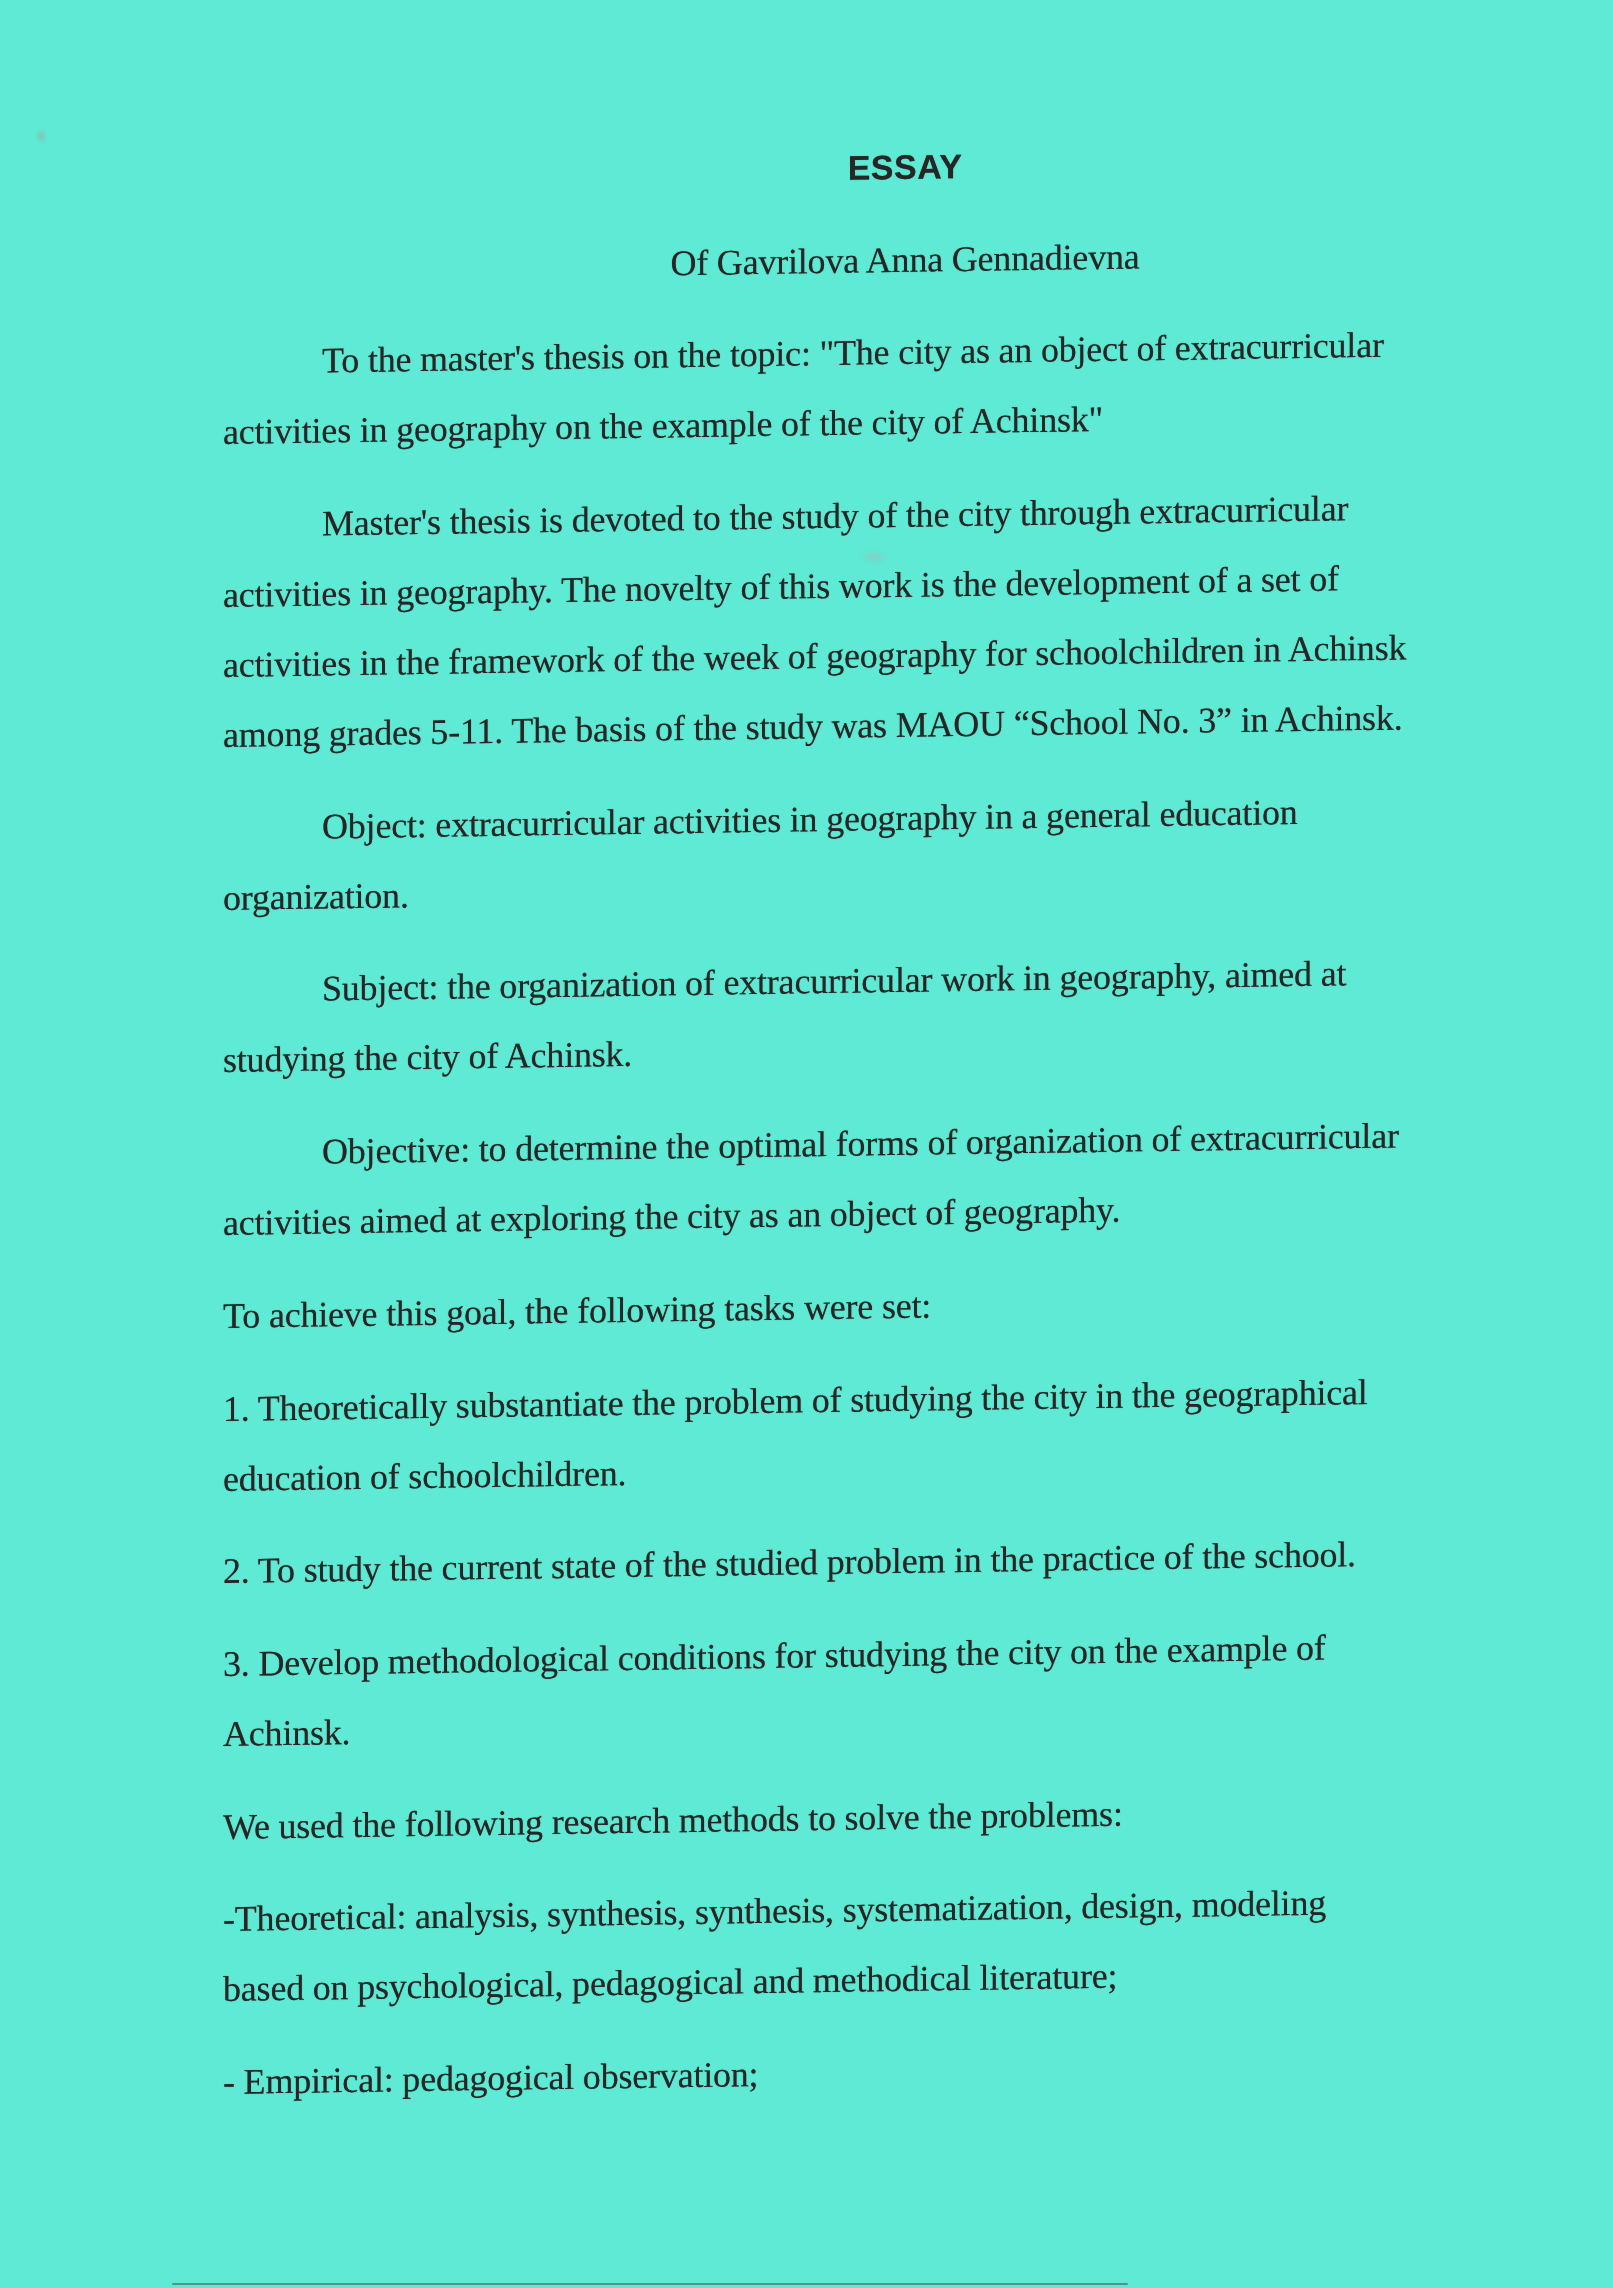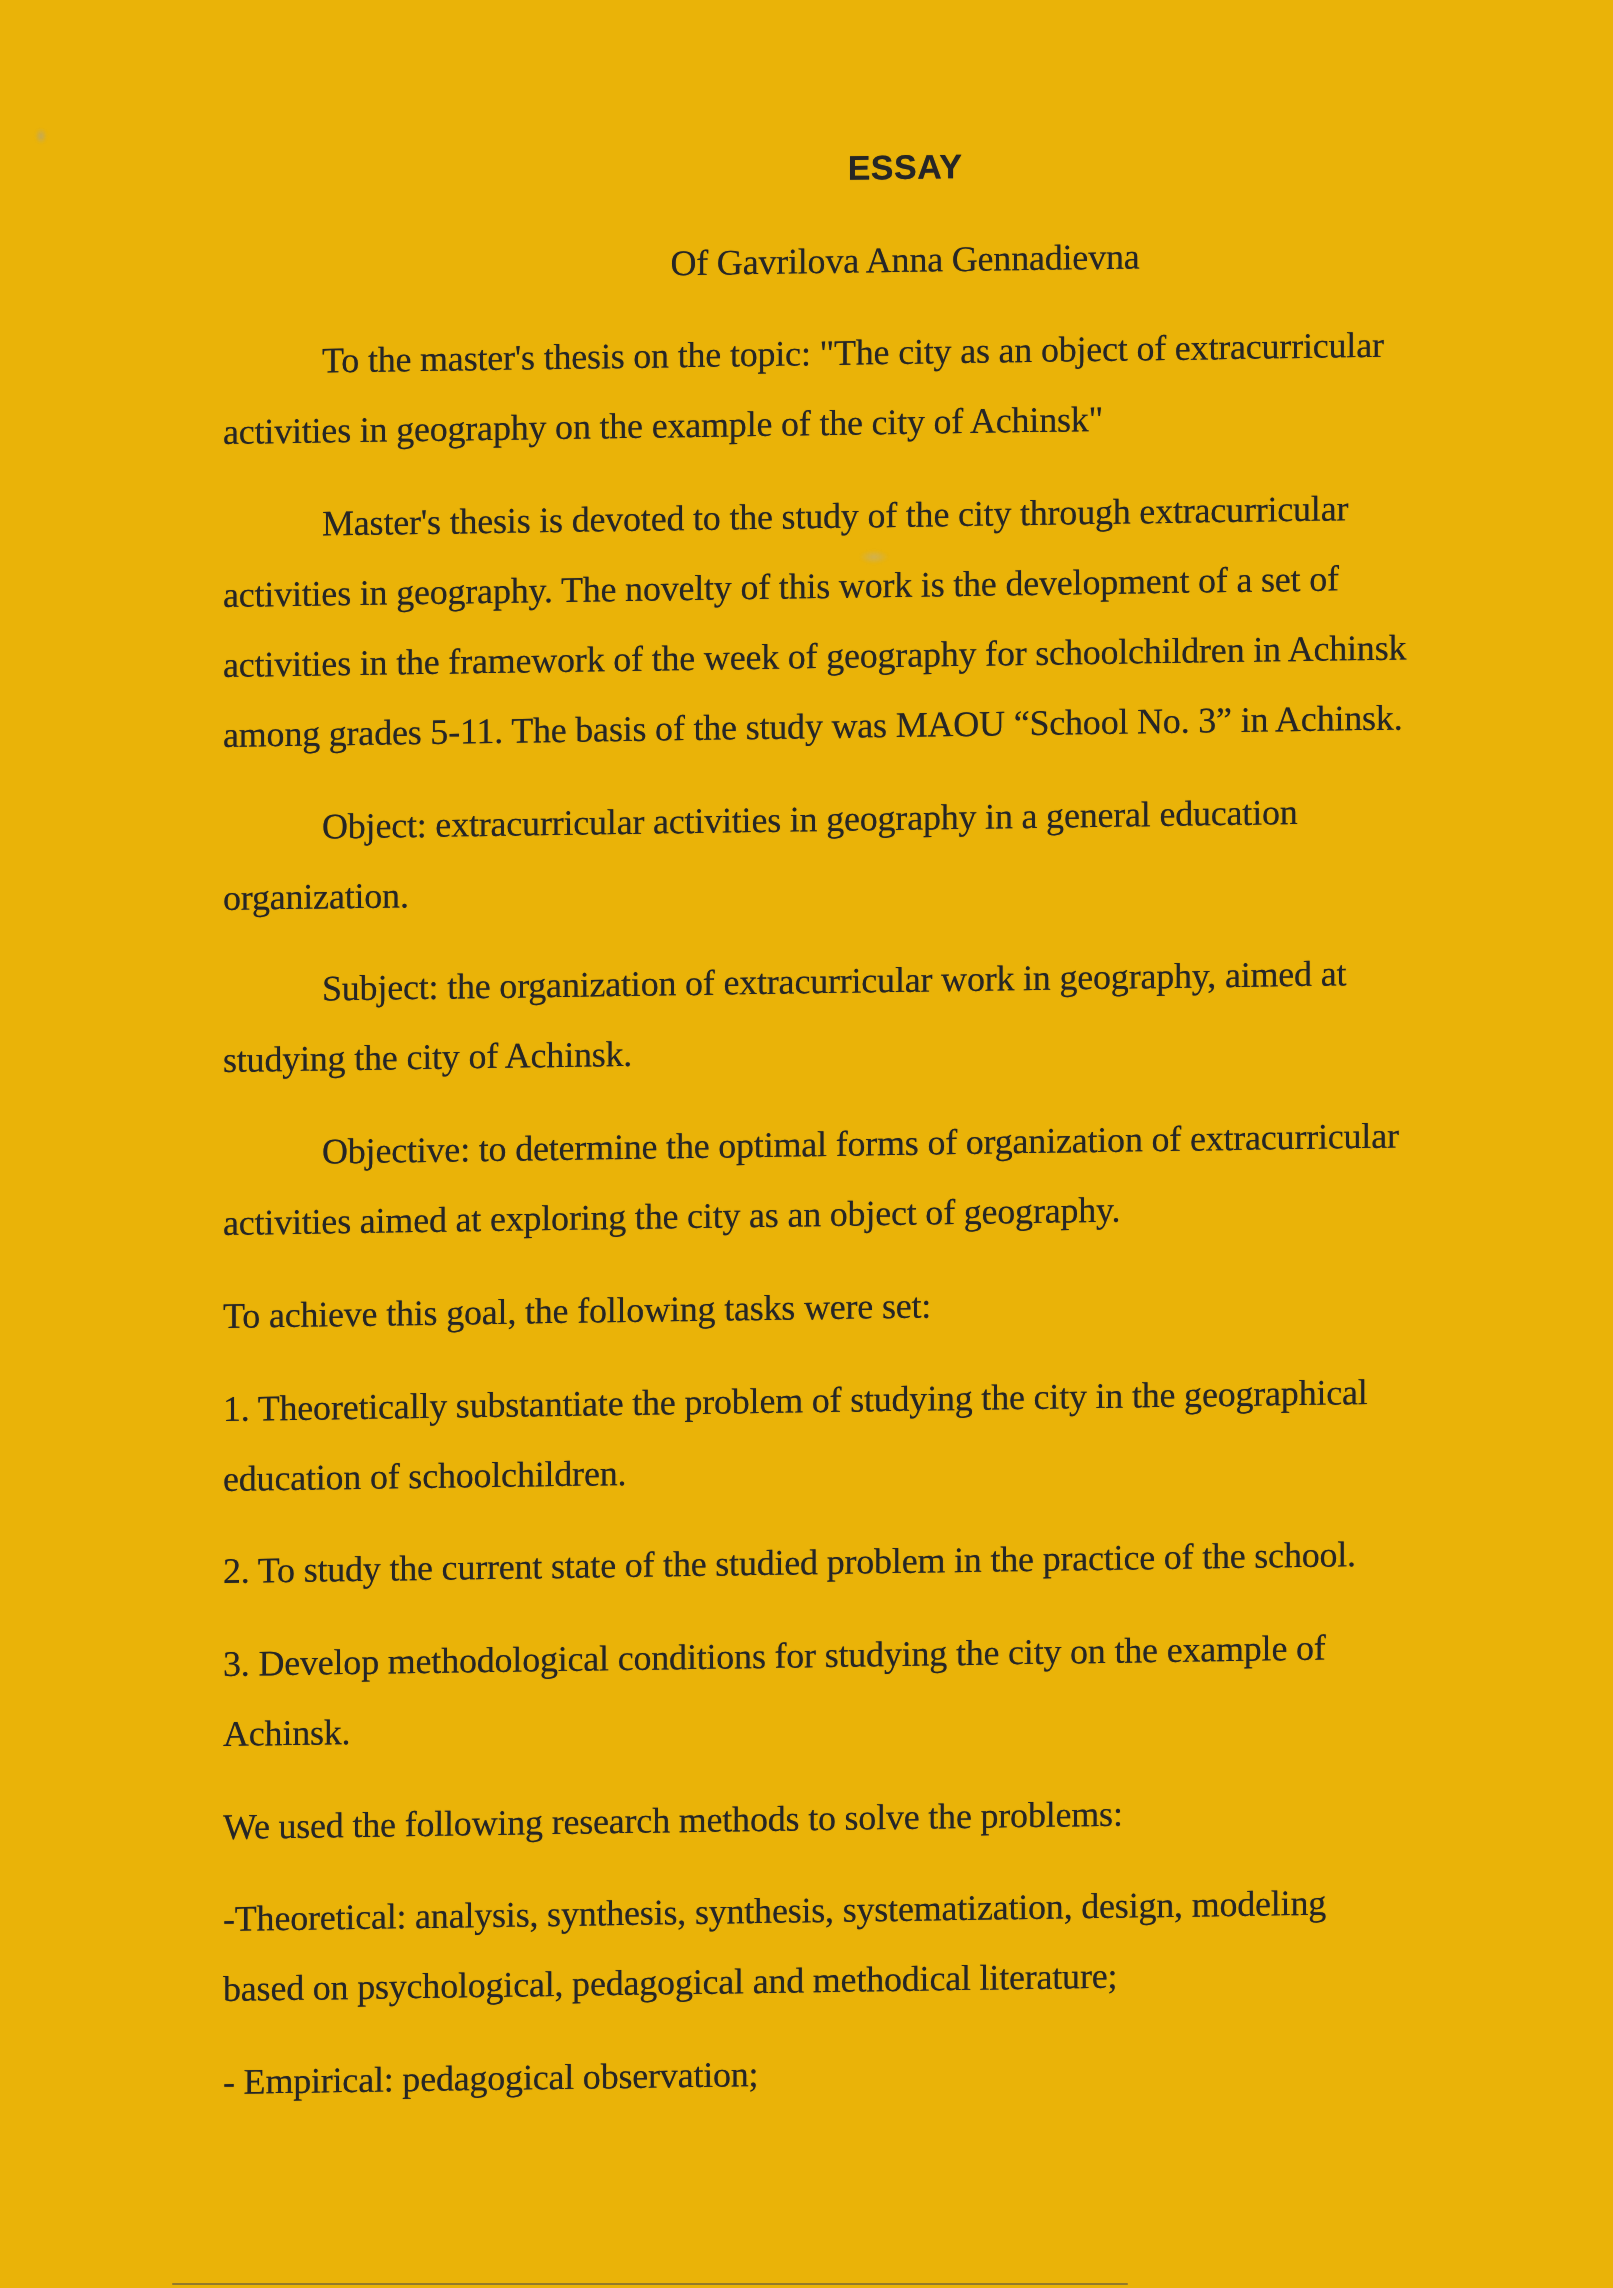--- a/index.html
+++ b/index.html
@@ -75,21 +75,21 @@
     width: 956px;
     height: 2px;
     background: #4a4a4a;
     opacity: 0.55;
     border-radius: 1px;
   }
 </style>
 </head>
 <body>
 
-<div class="page" style="background: #eab308;">
+<div class="page" style="background: #5eead4;">
 
   <div class="smudge-top-left"></div>
   <div class="smudge-mid"></div>
 
   <div class="text-block" style="color: rgb(38, 38, 38);">
     <div class="doc-title">ESSAY</div>
     <div class="byline">Of Gavrilova Anna Gennadievna</div>
     <div>
         <div class="paragraph">
           <div class="line indent">To the master's thesis on the topic: "The city as an object of extracurricular</div>

